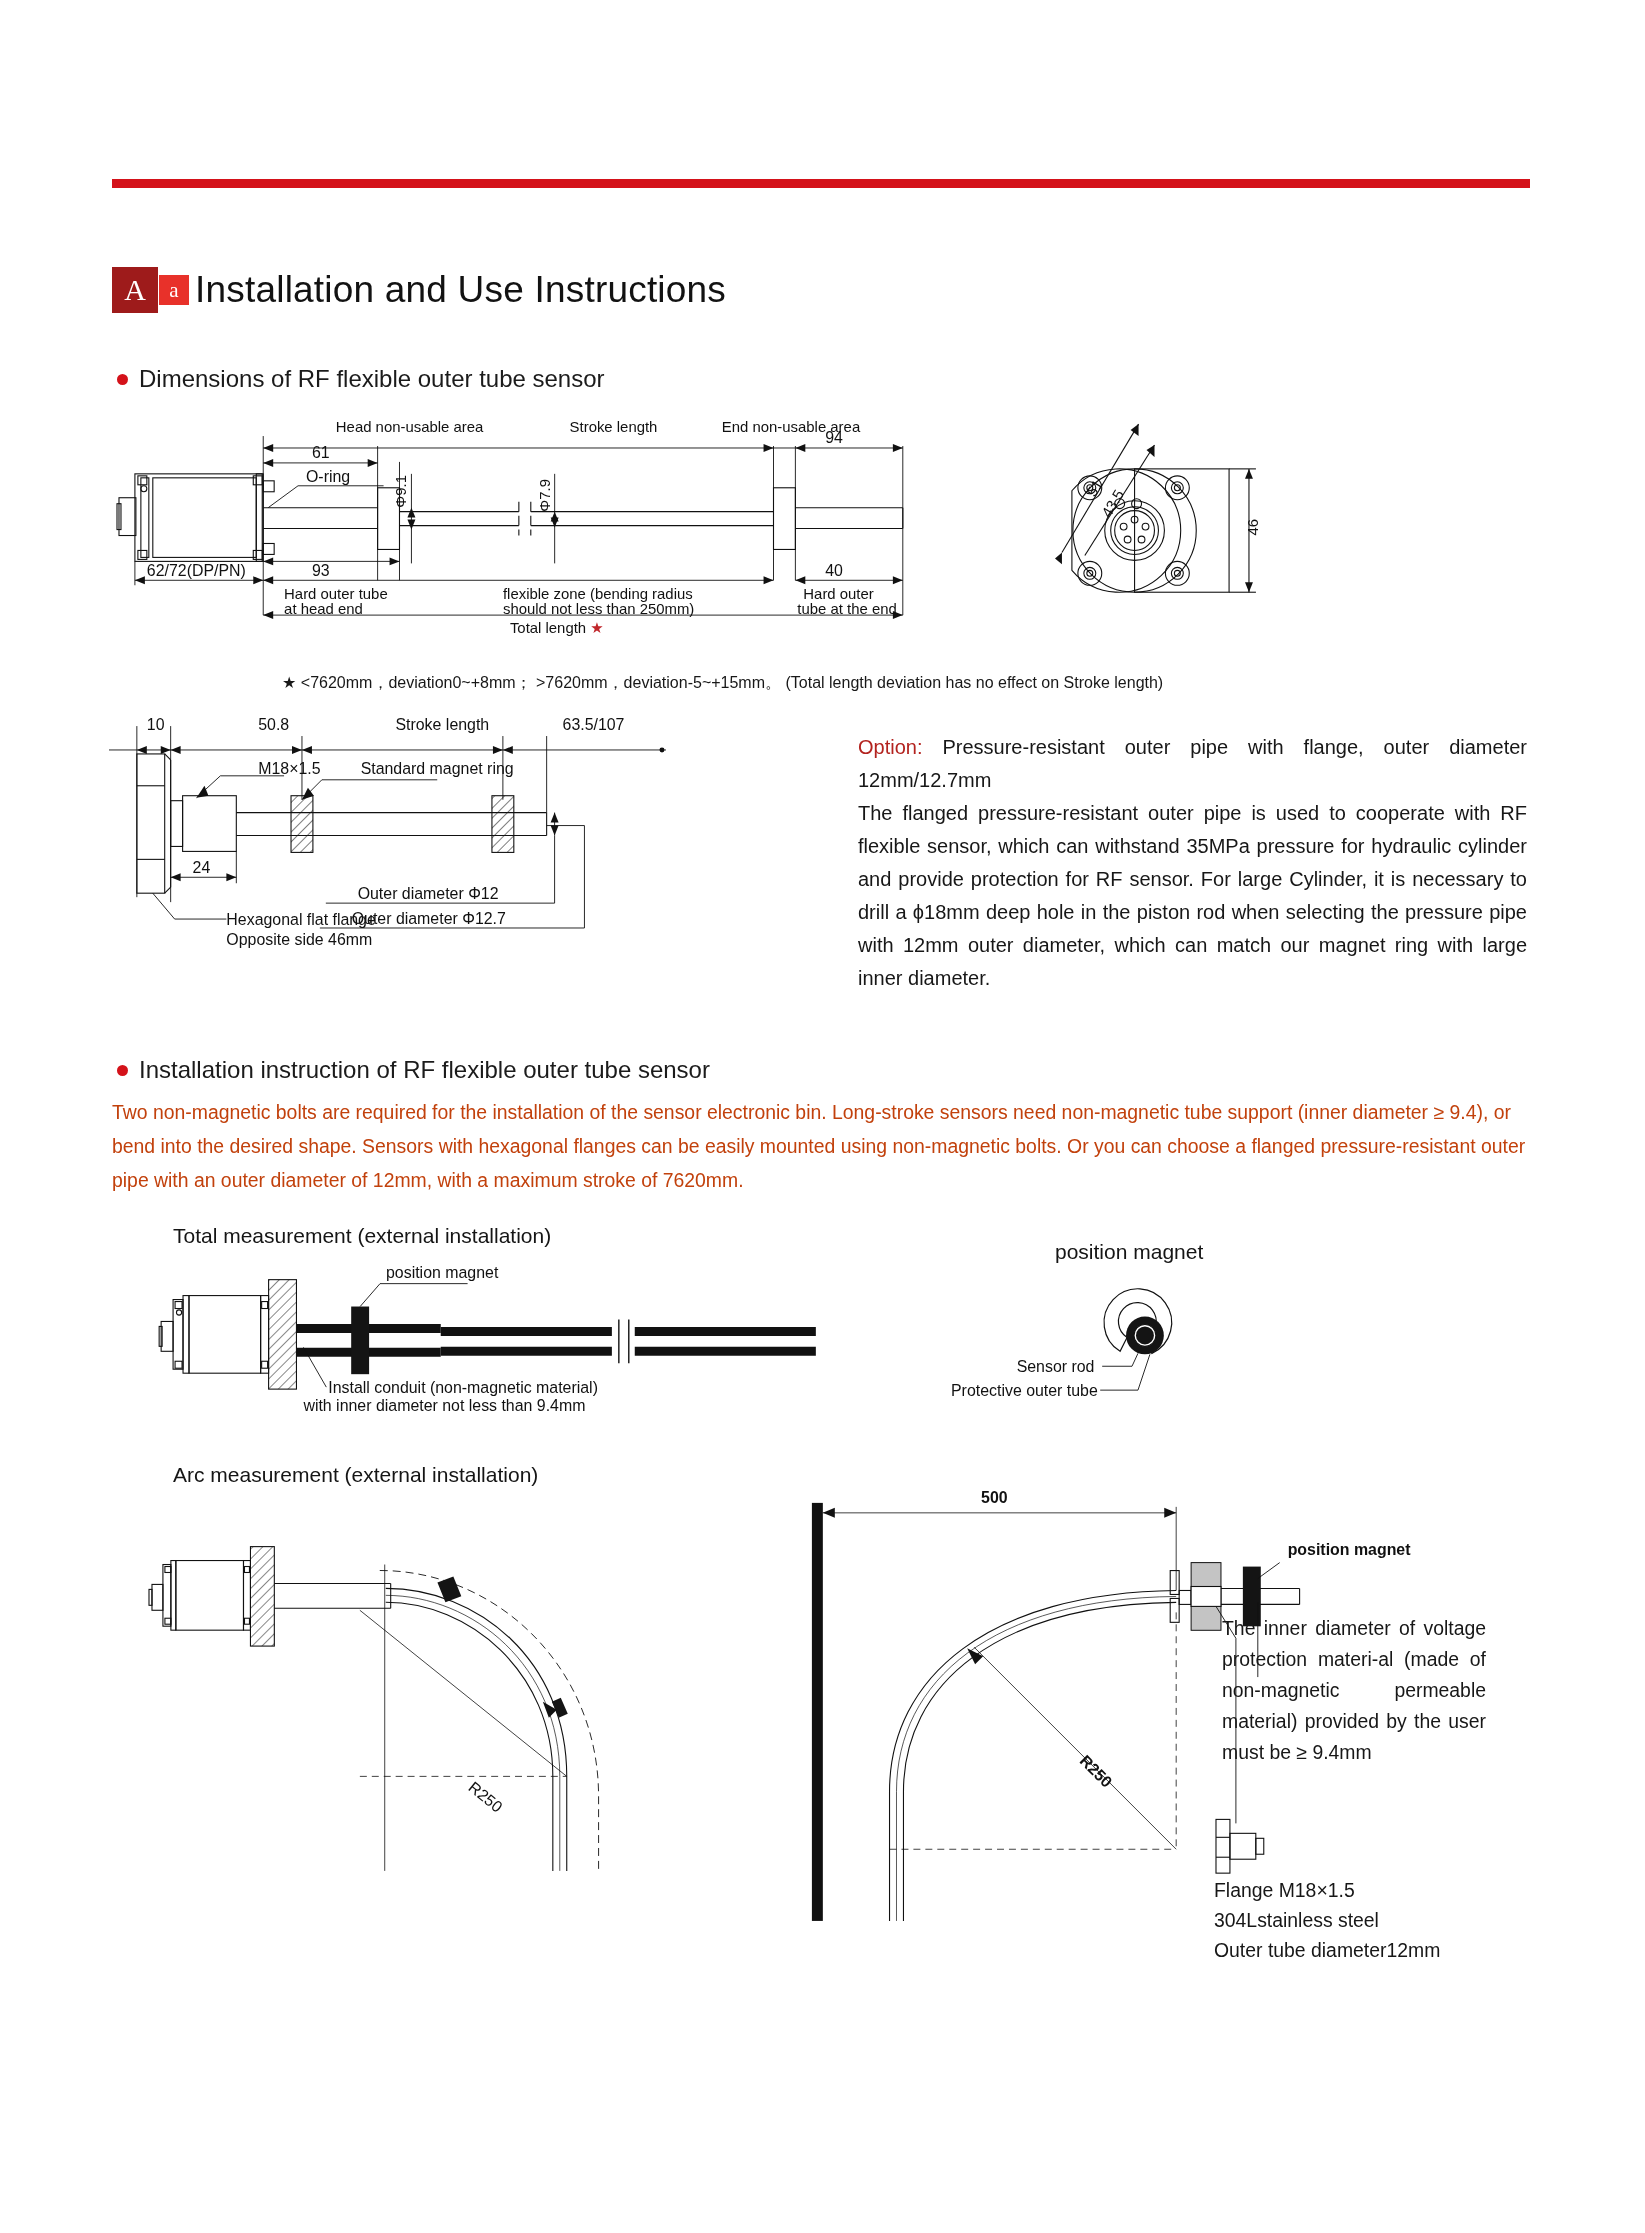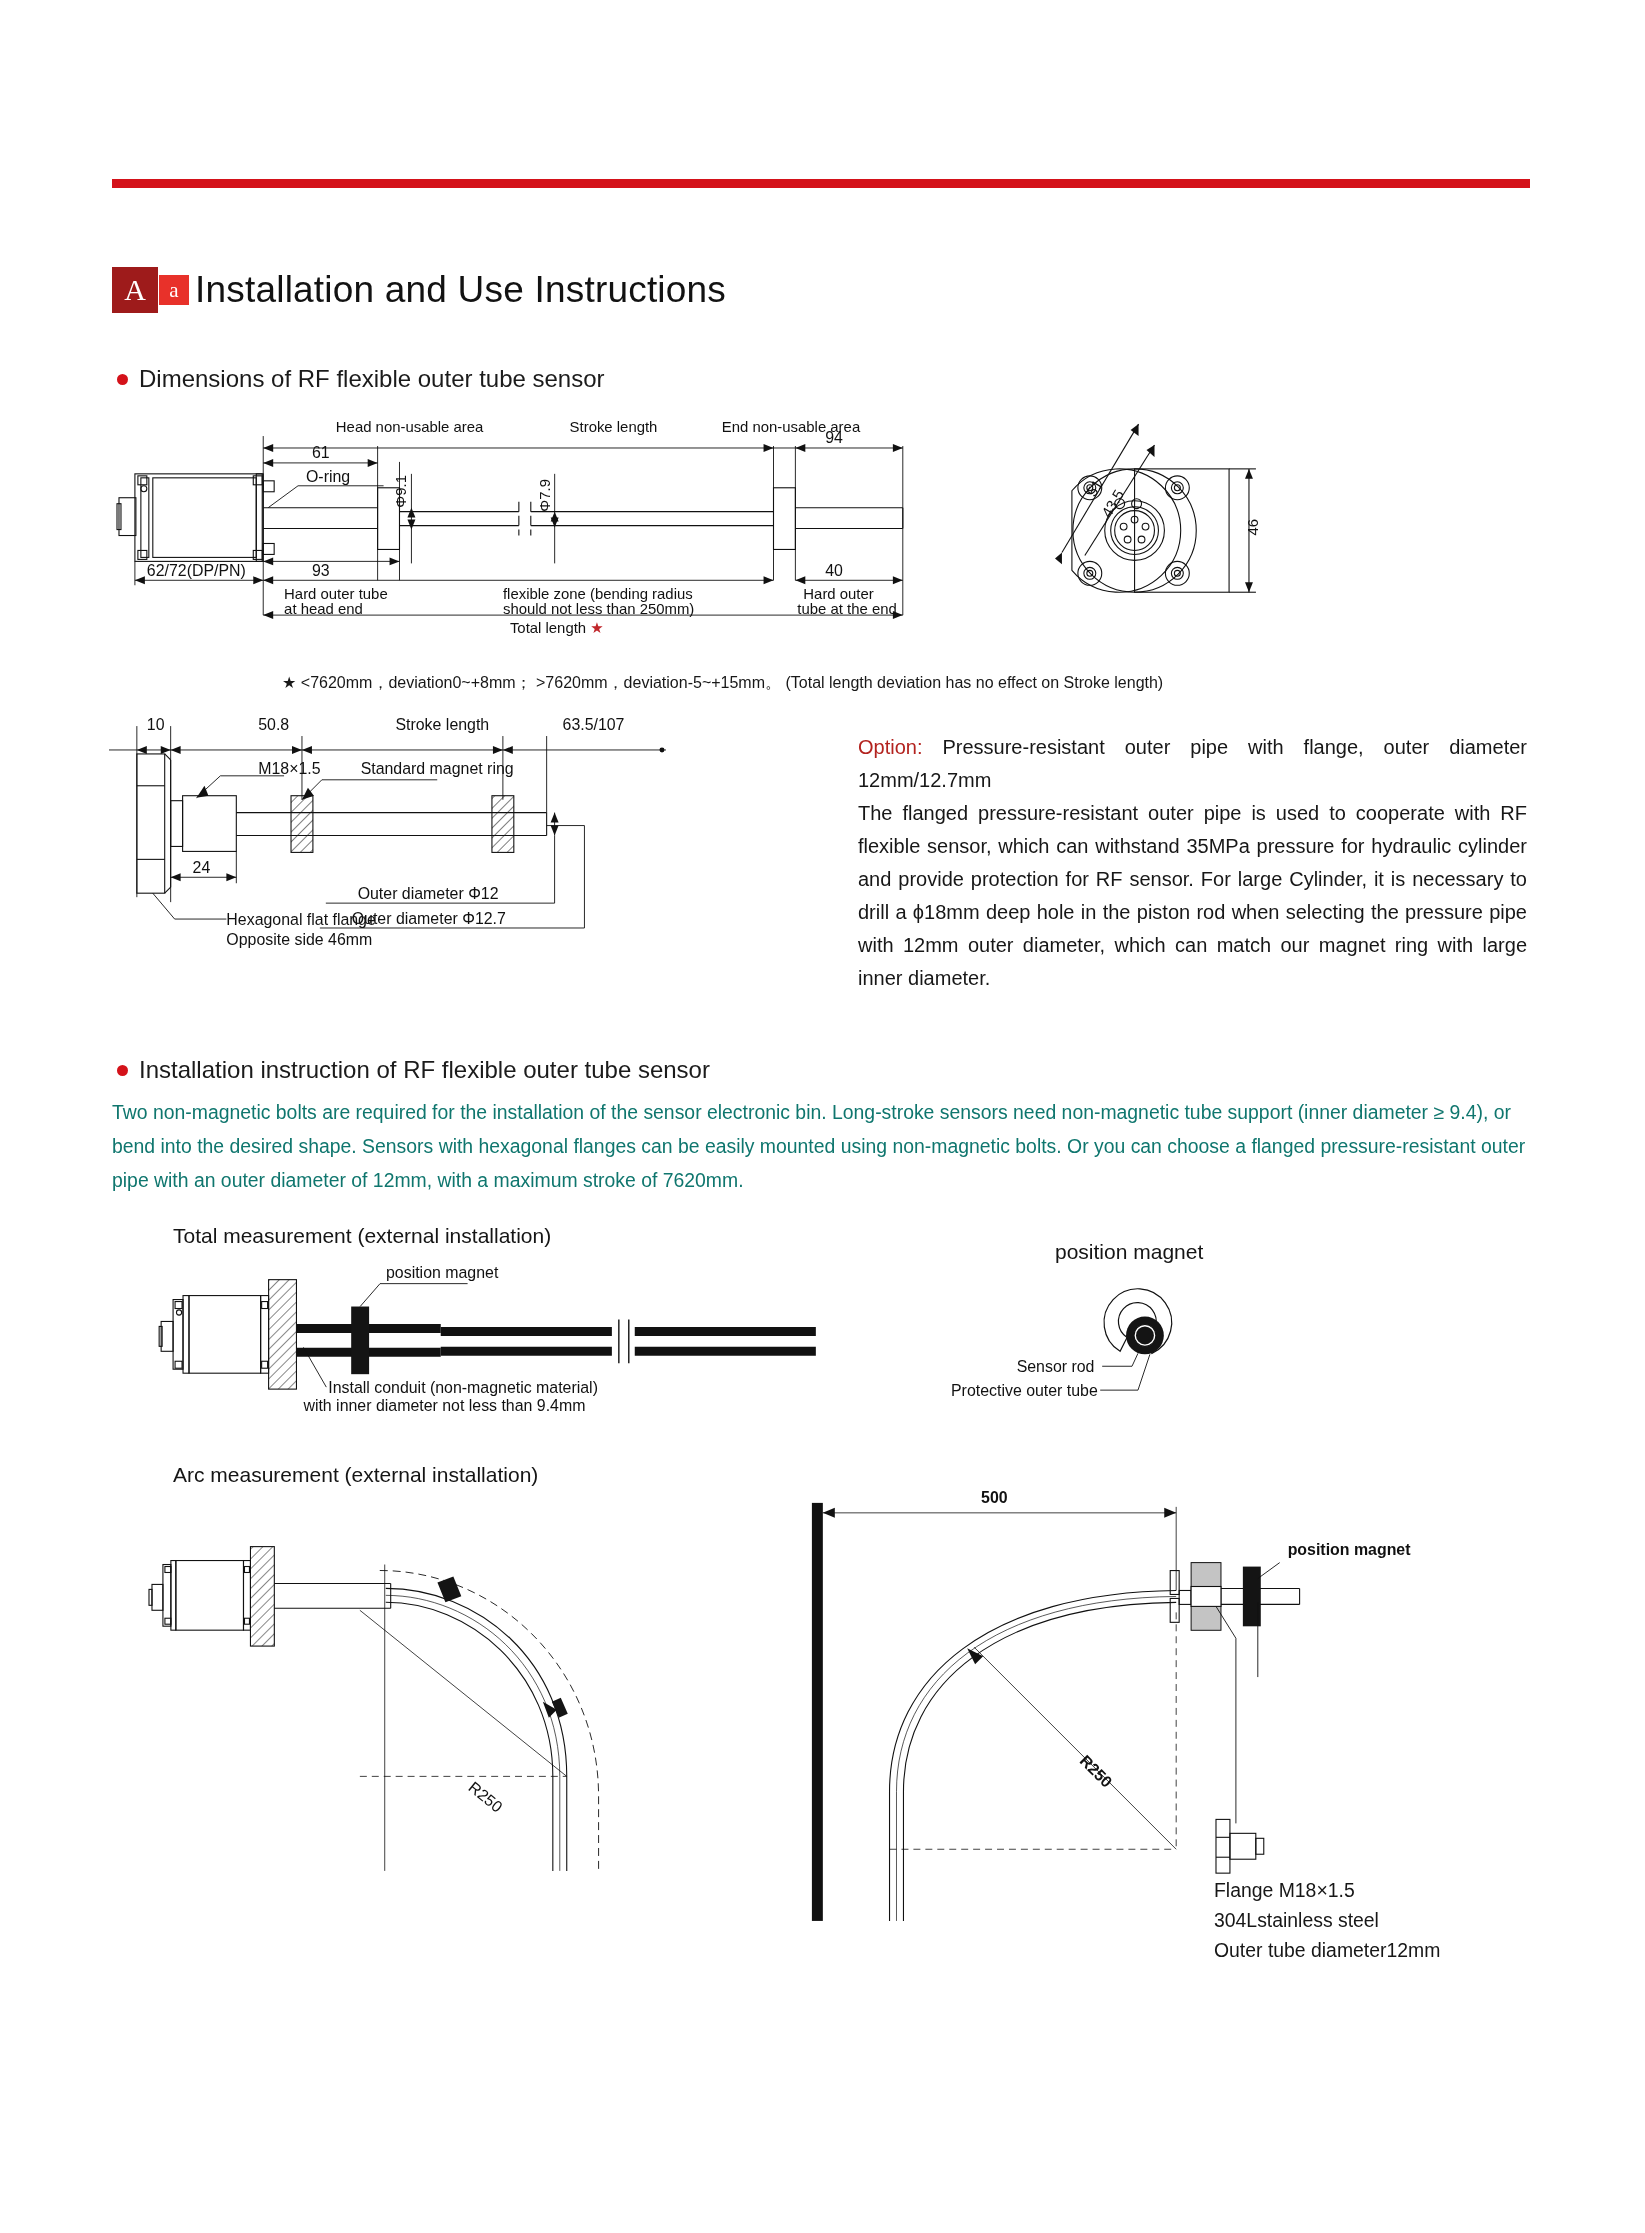--- a/index.html
+++ b/index.html
@@ -49,21 +49,21 @@
   .sec-head .dot {
     width: 11px; height: 11px; border-radius: 50%;
     background: #d4121a; margin-right: 11px; flex: 0 0 auto;
   }
   #sec1 { left: 117px; top: 365px; }
   #sec2 { left: 117px; top: 1056px; }
 
   
   .body-para {
     position: absolute; font-size: 19.4px; line-height: 34px;
-    color: #0f766e; text-align: left;
+    color: #c2410c; text-align: left;
   }
   #intro-para { left: 112px; top: 1095px; width: 1421px; }
 
   .opt-block {
     position: absolute; left: 858px; top: 731px; width: 669px;
     font-size: 20px; line-height: 33px; text-align: justify;
     color: #171717;
   }
   .opt-block .opt-key { color: #b3231f; }
 
@@ -573,19 +573,20 @@
         <line x1="428" y1="396" x2="442" y2="396"></line>
         <rect x="442" y="372" width="26" height="26"></rect>
         <rect x="468" y="377" width="8" height="16"></rect>
       </g>
       <text x="192" y="40" font-size="16">500</text>
       <text x="290" y="300" font-size="16" transform="rotate(45 290 300)">R250</text>
       <text x="500" y="92" font-size="16">position magnet</text>
     </svg>
   </div>
 
+  <div class="note-block">The inner diameter of voltage protection materi-al (made of non-magnetic permeable material) provided by the user must be ≥ 9.4mm</div>
 
   <div class="flange-note">Flange M18×1.5
 304Lstainless steel
 Outer tube diameter12mm</div>
 
 </div>
 
 
 </body></html>

